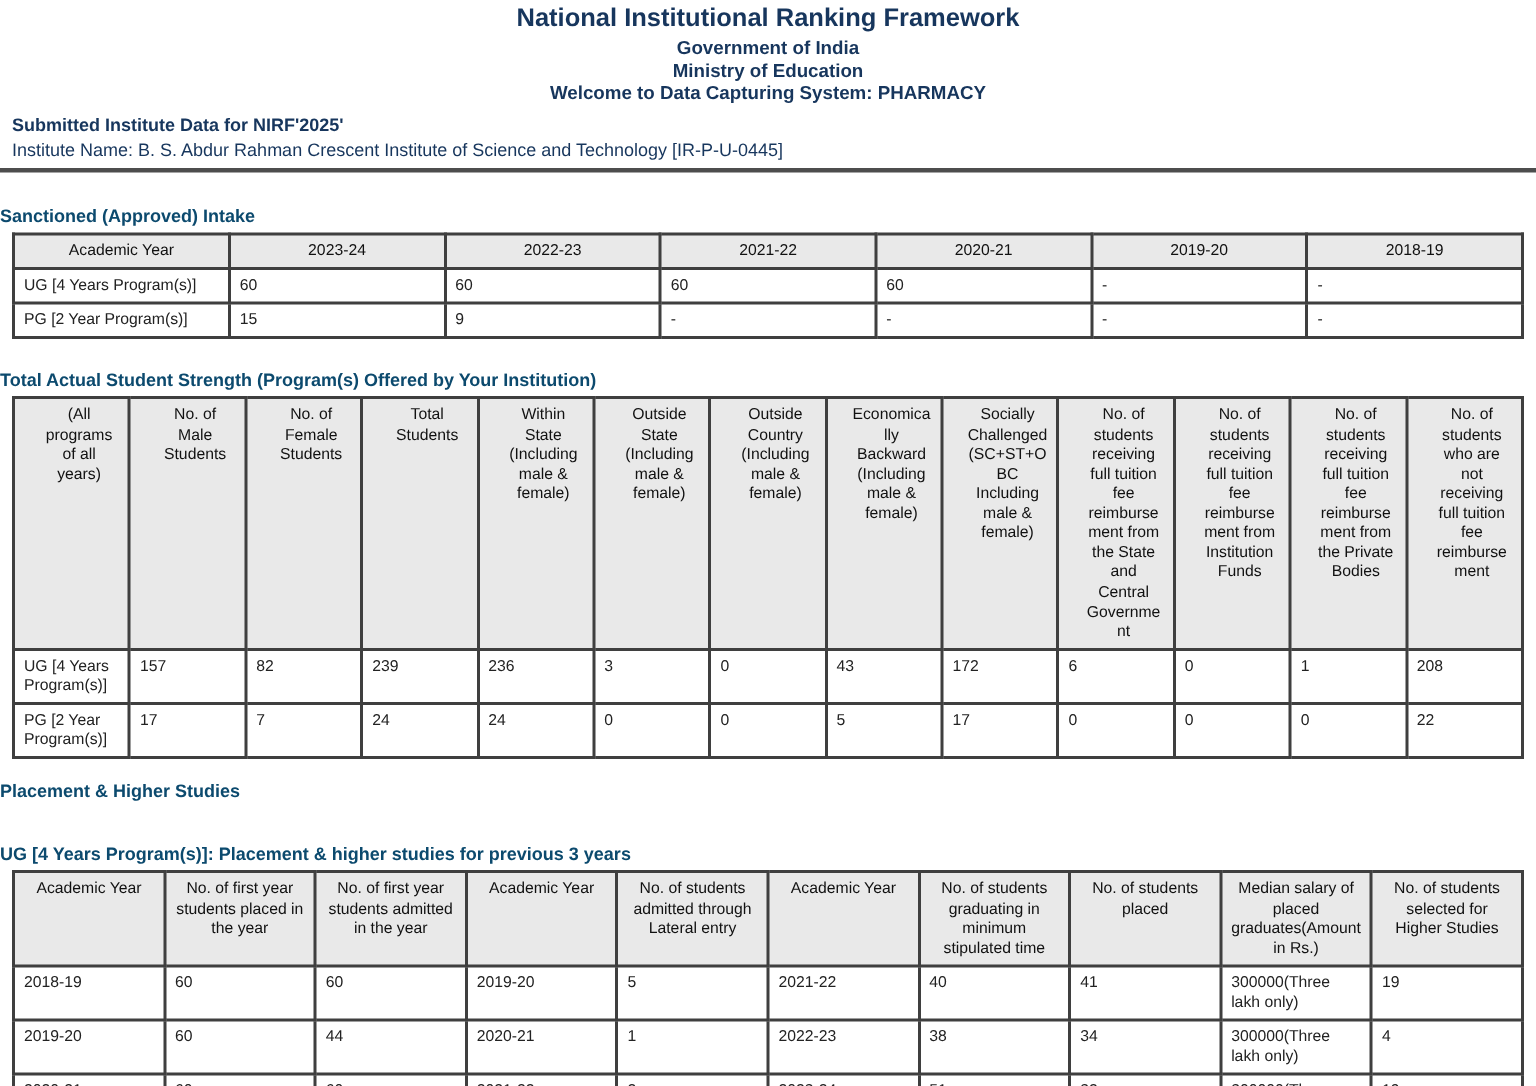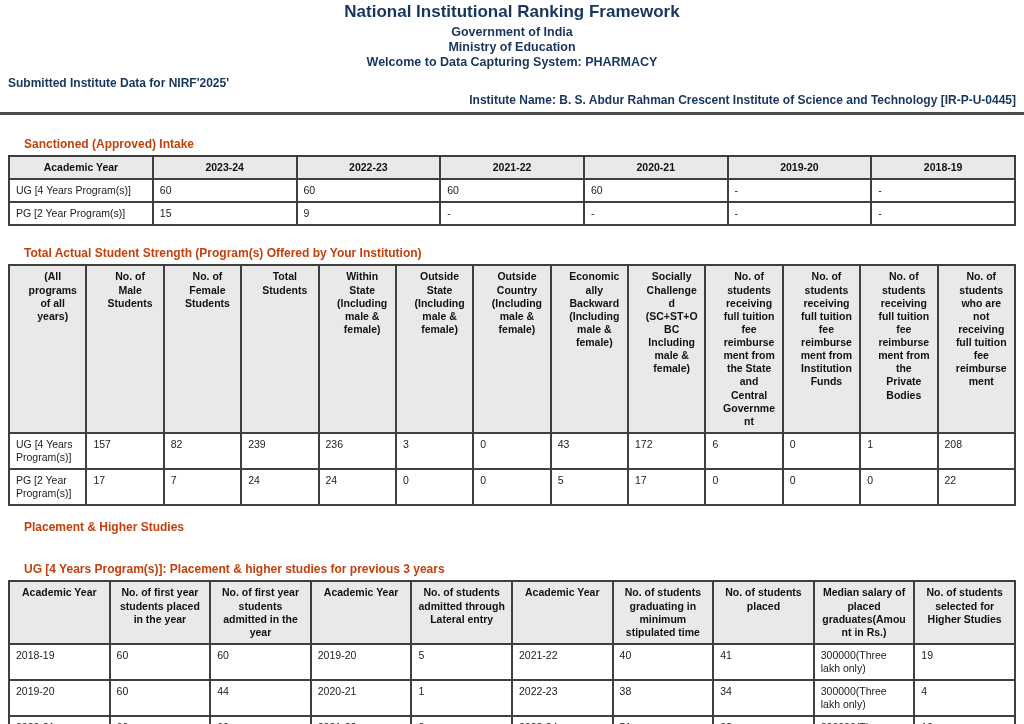--- a/index.html
+++ b/index.html
@@ -7,40 +7,40 @@
   body {
     width: 1024px; height: 724px; overflow: hidden;
     font-family: "Liberation Sans", sans-serif;
     color: #222222;
   }
   .hdr { text-align: center; color: #17365d; padding-top: 2px; }
   .hdr .title { font-size: 17px; font-weight: bold; margin: 0 0 3px 0; }
   .hdr .sub { font-size: 12.5px; font-weight: bold; margin: 1px 0; }
   .meta { margin: 7px 8px 0 8px; color: #17365d; font-size: 12px; }
   .meta .bold-line { font-weight: bold; margin-bottom: 3px; }
-  .meta .name-line { font-weight: bold; text-align: right; }
+  .meta .name-line { font-weight: normal; }
   .divider { border: none; border-top: 3px solid #4d4d4d; margin: 5px 0 0 0; }
   .section-title {
-    color: #c2410c; font-weight: bold; font-size: 12px;
-    margin: 22px 8px 4px 24px;
+    color: #0c4a6e; font-weight: bold; font-size: 12px;
+    margin: 22px 8px 4px 0;
   }
   .section-title.tight { margin-top: 20px; }
   .section-title.plain-gap { margin-top: 14px; margin-bottom: 0; }
   .section-title.sub-gap { margin-top: 28px; }
   table {
     border-collapse: collapse; table-layout: fixed;
     width: 1008px; margin: 2px 8px 0 8px;
   }
   th, td {
     border: 2px solid #3f3f3f;
     font-size: 10.5px; line-height: 1.25;
     padding: 4px 6px; vertical-align: top;
     overflow-wrap: break-word;
   }
-  th { background: #e9e9e9; font-weight: bold; text-align: center; color: #111; }
+  th { background: #e9e9e9; font-weight: normal; text-align: center; color: #111; }
   td { text-align: left; background: #ffffff; }
   
   .tbl-sanctioned th:nth-child(1) { width: 14.3%; }
   
   .tbl-strength thead th { height: 74px; padding-left: 16px; }
   .tbl-strength tbody td { height: 32px; }
   
   .tbl-ug thead th { height: 47px; }
   .tbl-ug tbody td { height: 25px; }
 </style>

